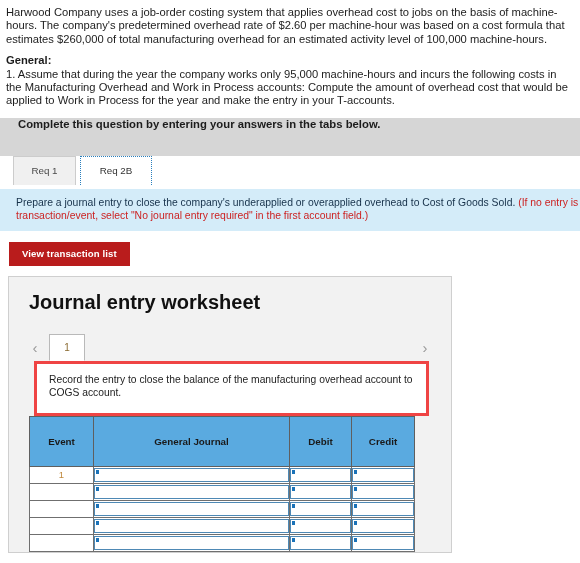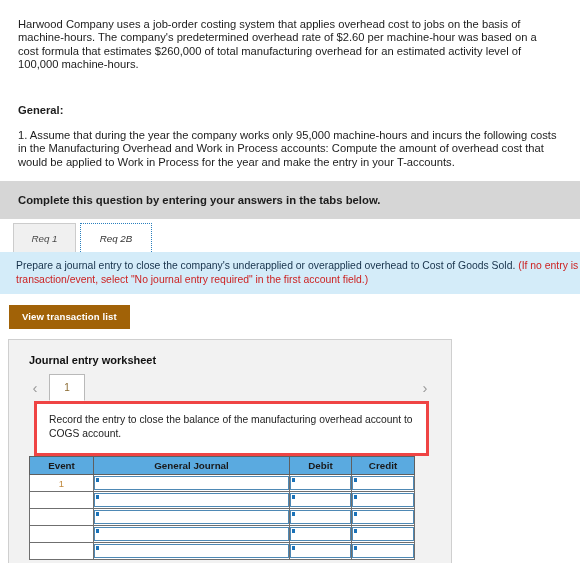--- a/index.html
+++ b/index.html
@@ -16,50 +16,48 @@
     -webkit-font-smoothing: antialiased;
   }
 
   
   .problem {
     padding: 6px 8px 0 6px;
     font-size: 11.2px;
     line-height: 13.4px;
     color: #1c1c1c;
   }
-  .problem p { margin: 12px; }
+  .problem p { margin: 0; }
   .problem .gap { height: 8px; }
   .req-label { font-weight: bold; }
 
   
   .band-gray {
     margin-top: 10px;
     background: #d6d6d6;
     height: 38px;
     display: flex;
-    align-items: center;
     padding-left: 18px;
     box-sizing: border-box;
   }
   .band-gray-text {
     font-size: 11.3px;
     font-weight: bold;
     color: #1c1c1c;
   }
 
   
   .tabstrip {
     position: relative;
     height: 33px;
     background: #ffffff;
     padding-left: 13px;
     box-sizing: border-box;
     display: flex;
-    align-items: flex-end;
-    font-style: italic;
+    align-items: flex-start;
   }
   .tab {
     height: 29px;
     min-width: 63px;
     margin-right: 4px;
     display: flex;
     align-items: center;
     justify-content: center;
     font-size: 9.8px;
     color: #4a4a4a;
@@ -88,46 +86,46 @@
     line-height: 13.5px;
     color: #16314a;
     white-space: nowrap;
   }
   .red { color: #cc2222; }
 
   
   .btn-row { padding: 11px 0 0 9px; }
   .btn-blue {
     display: inline-block;
-    background: #a16207;
+    background: #b91c1c;
     color: #ffffff;
     font-size: 9.6px;
     font-weight: bold;
     padding: 6px 13px 7px 13px;
     border: none;
     cursor: pointer;
     letter-spacing: 0.1px;
   }
 
   
   .worksheet {
     margin: 10px 0 0 8px;
     width: 444px;
     background: #f2f2f2;
     border: 1px solid #cfcfcf;
     box-sizing: border-box;
     padding: 14px 0 0 0;
     min-height: 250px;
   }
   .ws-title {
-    font-size: 11px;
+    font-size: 20px;
     font-weight: bold;
     color: #111111;
     padding-left: 20px;
-    margin-bottom: 8px;
+    margin-bottom: 20px;
   }
 
   
   .pager {
     display: flex;
     align-items: center;
     padding: 0 14px 0 18px;
     height: 27px;
     position: relative;
   }
@@ -183,21 +181,21 @@
     width: 385px;
     table-layout: fixed;
   }
   table.jtable th {
     background: #5aaae0;
     border: 1px solid #5f5f5f;
     color: #1a1a1a;
     font-size: 9.8px;
     font-weight: bold;
     height: 17px;
-    padding: 0;
+    padding: 16px;
   }
   table.jtable td {
     border: 1px solid #6f6f6f;
     background: #ffffff;
     height: 16px;
     padding: 0;
     vertical-align: middle;
   }
   .col-event { width: 64px; }
   .col-gj { width: 196px; }

